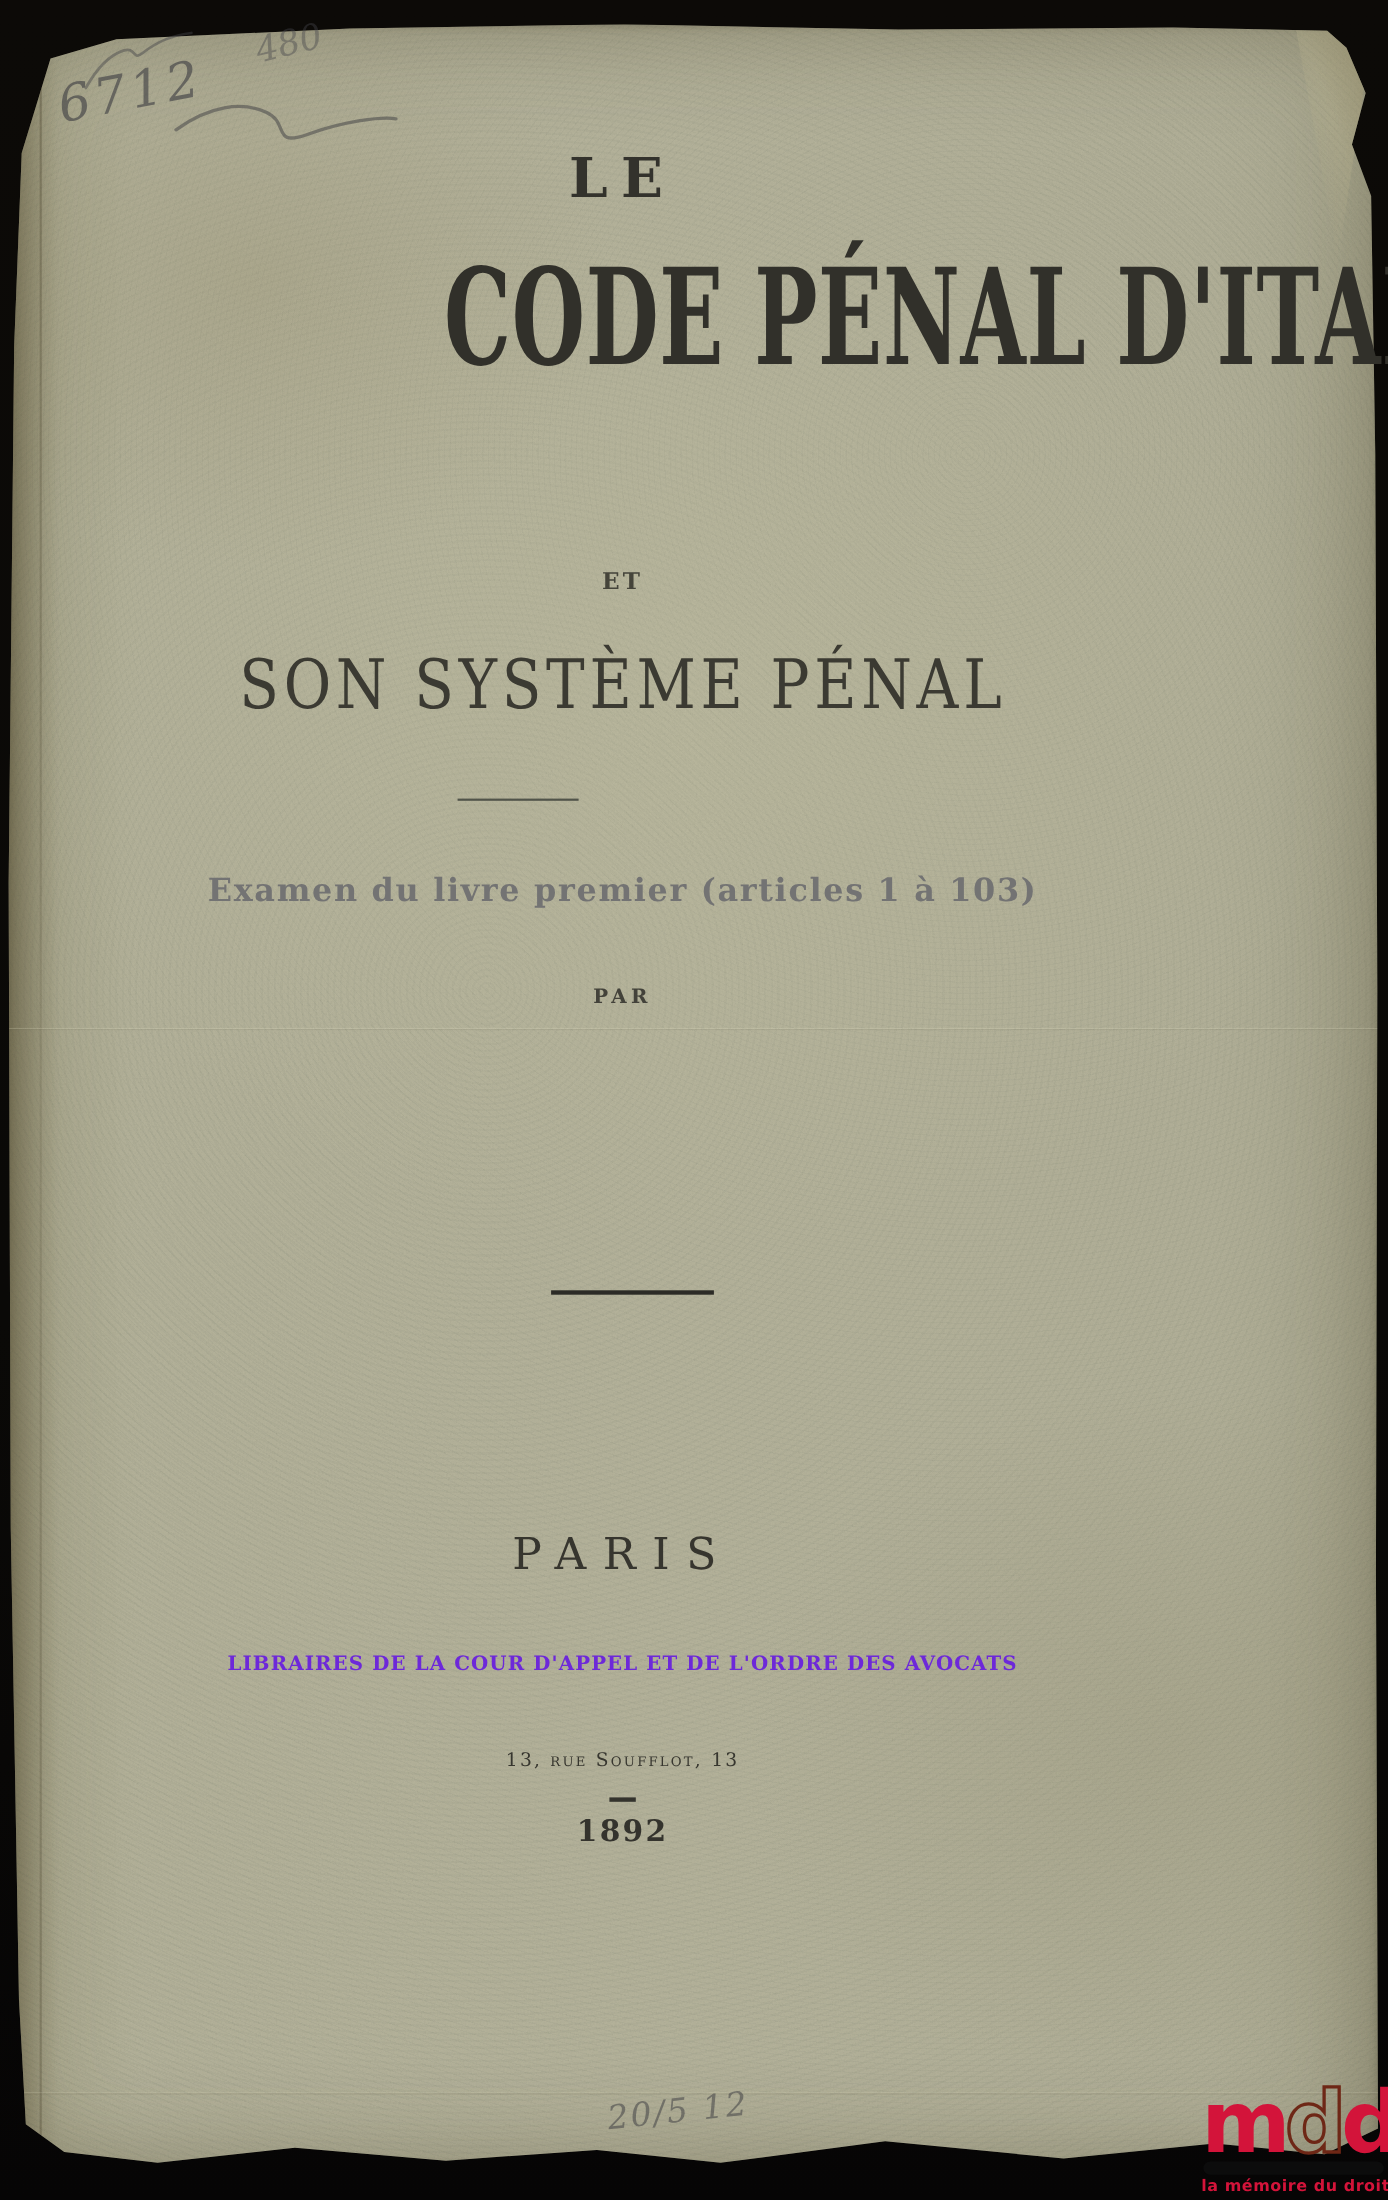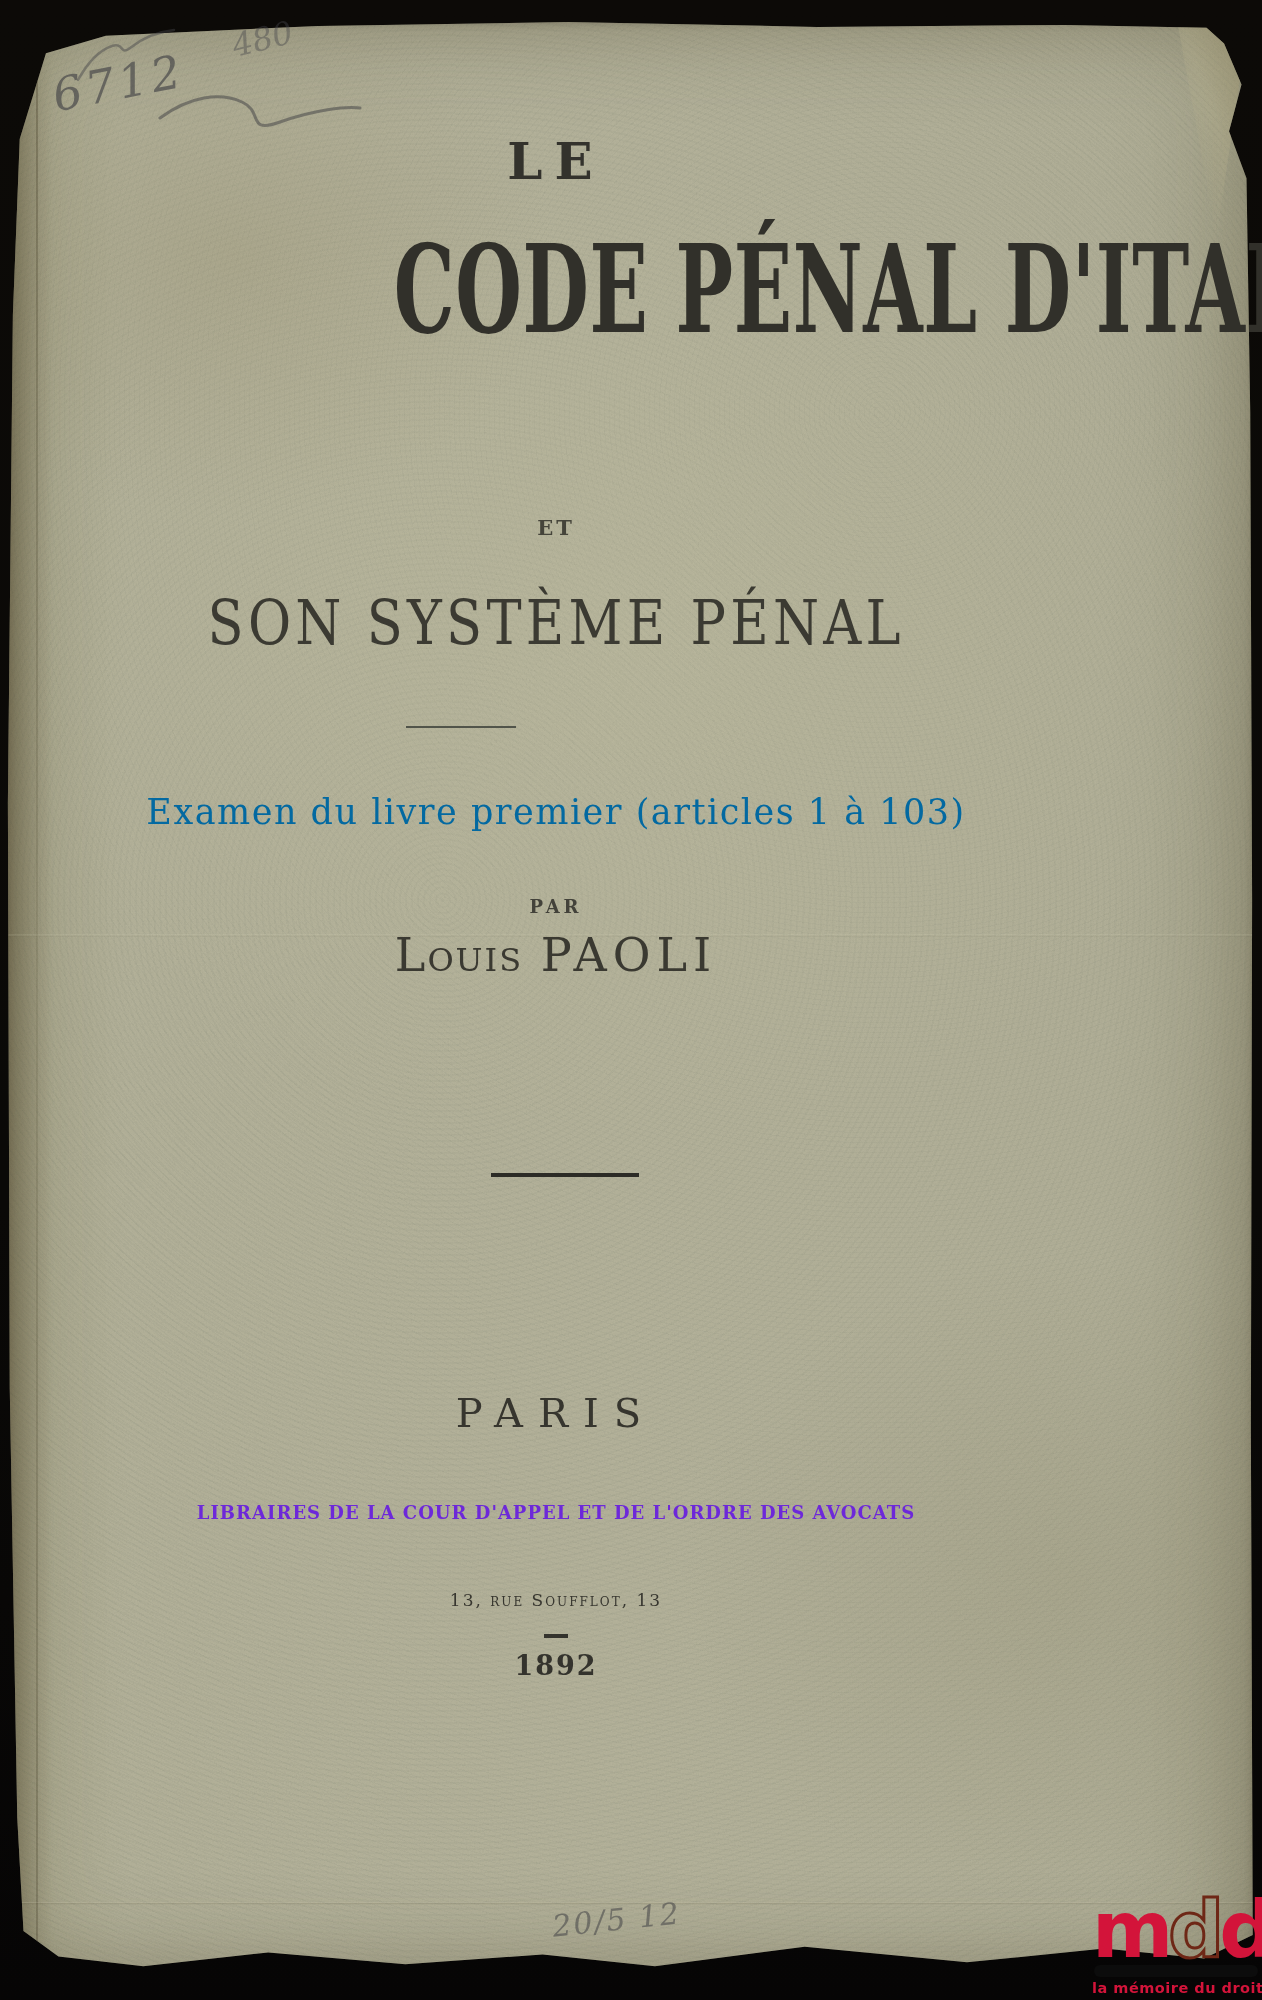--- a/index.html
+++ b/index.html
@@ -38,31 +38,31 @@
   .crease{position:absolute;left:0;right:0;height:3px;}
   .crease.c1{top:912px;background:linear-gradient(180deg,transparent,rgba(230,228,200,0.22),rgba(70,65,45,0.10),transparent);}
   .crease.c2{top:1880px;background:linear-gradient(180deg,rgba(235,232,205,0.25),rgba(75,68,45,0.12),transparent);}
   .corner-wear{
     position:absolute;right:6px;top:4px;width:70px;height:210px;
     background:linear-gradient(250deg,rgba(160,150,110,0.55),rgba(190,183,145,0.30) 45%,transparent 75%);
     clip-path:polygon(100% 0,0 0,55% 100%);
   }
   .grain{position:absolute;left:6px;top:22px;width:1248px;height:1952px;mix-blend-mode:multiply;opacity:0.16;pointer-events:none;}
   
-  .content{position:absolute;left:31px;top:0;width:1050px;height:1692px;color:#35342d;}
+  .content{position:absolute;left:41px;top:0;width:1050px;height:1692px;color:#35342d;}
   .line{position:absolute;left:0;right:0;text-align:center;white-space:nowrap;}
   .t-le{top:132px;font-size:50px;font-weight:bold;letter-spacing:12px;color:#33322c;}
   .t-main{top:212px;font-size:132px;font-weight:bold;letter-spacing:1px;color:#31302a;}
   .t-main .squeeze{display:inline-block;transform:scale(0.58,0.92);transform-origin:50% 50%;}
   .t-date{top:430px;font-size:38px;font-weight:bold;letter-spacing:9px;color:#3a3931;}
   .t-et{top:515px;font-size:21px;font-weight:bold;letter-spacing:3px;color:#45443a;}
   .t-sub{top:586px;font-size:62px;letter-spacing:5px;color:#3b3a32;}
   .t-sub .squeeze{display:inline-block;transform:scaleX(0.85);transform-origin:50% 50%;}
   .rule1{position:absolute;left:375px;top:726px;width:110px;height:2px;background:#51544a;}
-  .t-examen{top:792px;font-size:35px;font-weight:normal;letter-spacing:1.5px;color:#0369a1;}
+  .t-examen{top:792px;font-size:29px;font-weight:bold;letter-spacing:1.5px;color:#737373;}
   .t-par{top:896px;font-size:18px;font-weight:bold;letter-spacing:4px;color:#43423a;}
   .t-author{top:928px;font-size:46px;letter-spacing:3px;color:#3a3931;}
   .t-author .fname{font-variant:small-caps;letter-spacing:2px;}
   .t-author .lname{letter-spacing:6px;}
   .t-authtitle{top:1004px;font-size:17px;font-weight:bold;letter-spacing:1px;color:#403f37;}
   .rule2{position:absolute;left:460px;top:1173px;width:148px;height:4px;background:#2c2b26;}
   .t-city{top:1390px;font-size:40px;letter-spacing:15px;color:#36352e;}
   .t-pub{top:1456px;font-size:31px;letter-spacing:2px;color:#36352e;}
   .t-pub .squeeze{display:inline-block;transform:scaleX(0.94);transform-origin:50% 50%;}
   .t-lib{top:1502px;font-size:18px;font-weight:bold;letter-spacing:1px;color:#6d28d9;}
@@ -118,25 +118,20 @@
   <div class="line t-le">LE</div>
   <div class="line t-main"><span class="squeeze">CODE PÉNAL D'ITALIE</span></div>
   <div class="line t-et">ET</div>
   <div class="line t-sub"><span class="squeeze">SON SYSTÈME PÉNAL</span></div>
 
   <div class="rule1"></div>
 
   <div class="line t-examen">Examen du livre premier (articles 1 à 103)</div>
 
   <div class="line t-par">PAR</div>
-  <div class="line t-author">
-    <span class="fname">Louis</span>
-    <span> </span>
-    <span class="lname">PAOLI</span>
-  </div>
 
   <div class="rule2"></div>
 
   <div class="line t-city">PARIS</div>
   <div class="line t-lib">LIBRAIRES DE LA COUR D'APPEL ET DE L'ORDRE DES AVOCATS</div>
   <div class="line t-addr">13, rue Soufflot, 13</div>
   <div class="dash"></div>
   <div class="line t-year">1892</div>
 </div>
 

